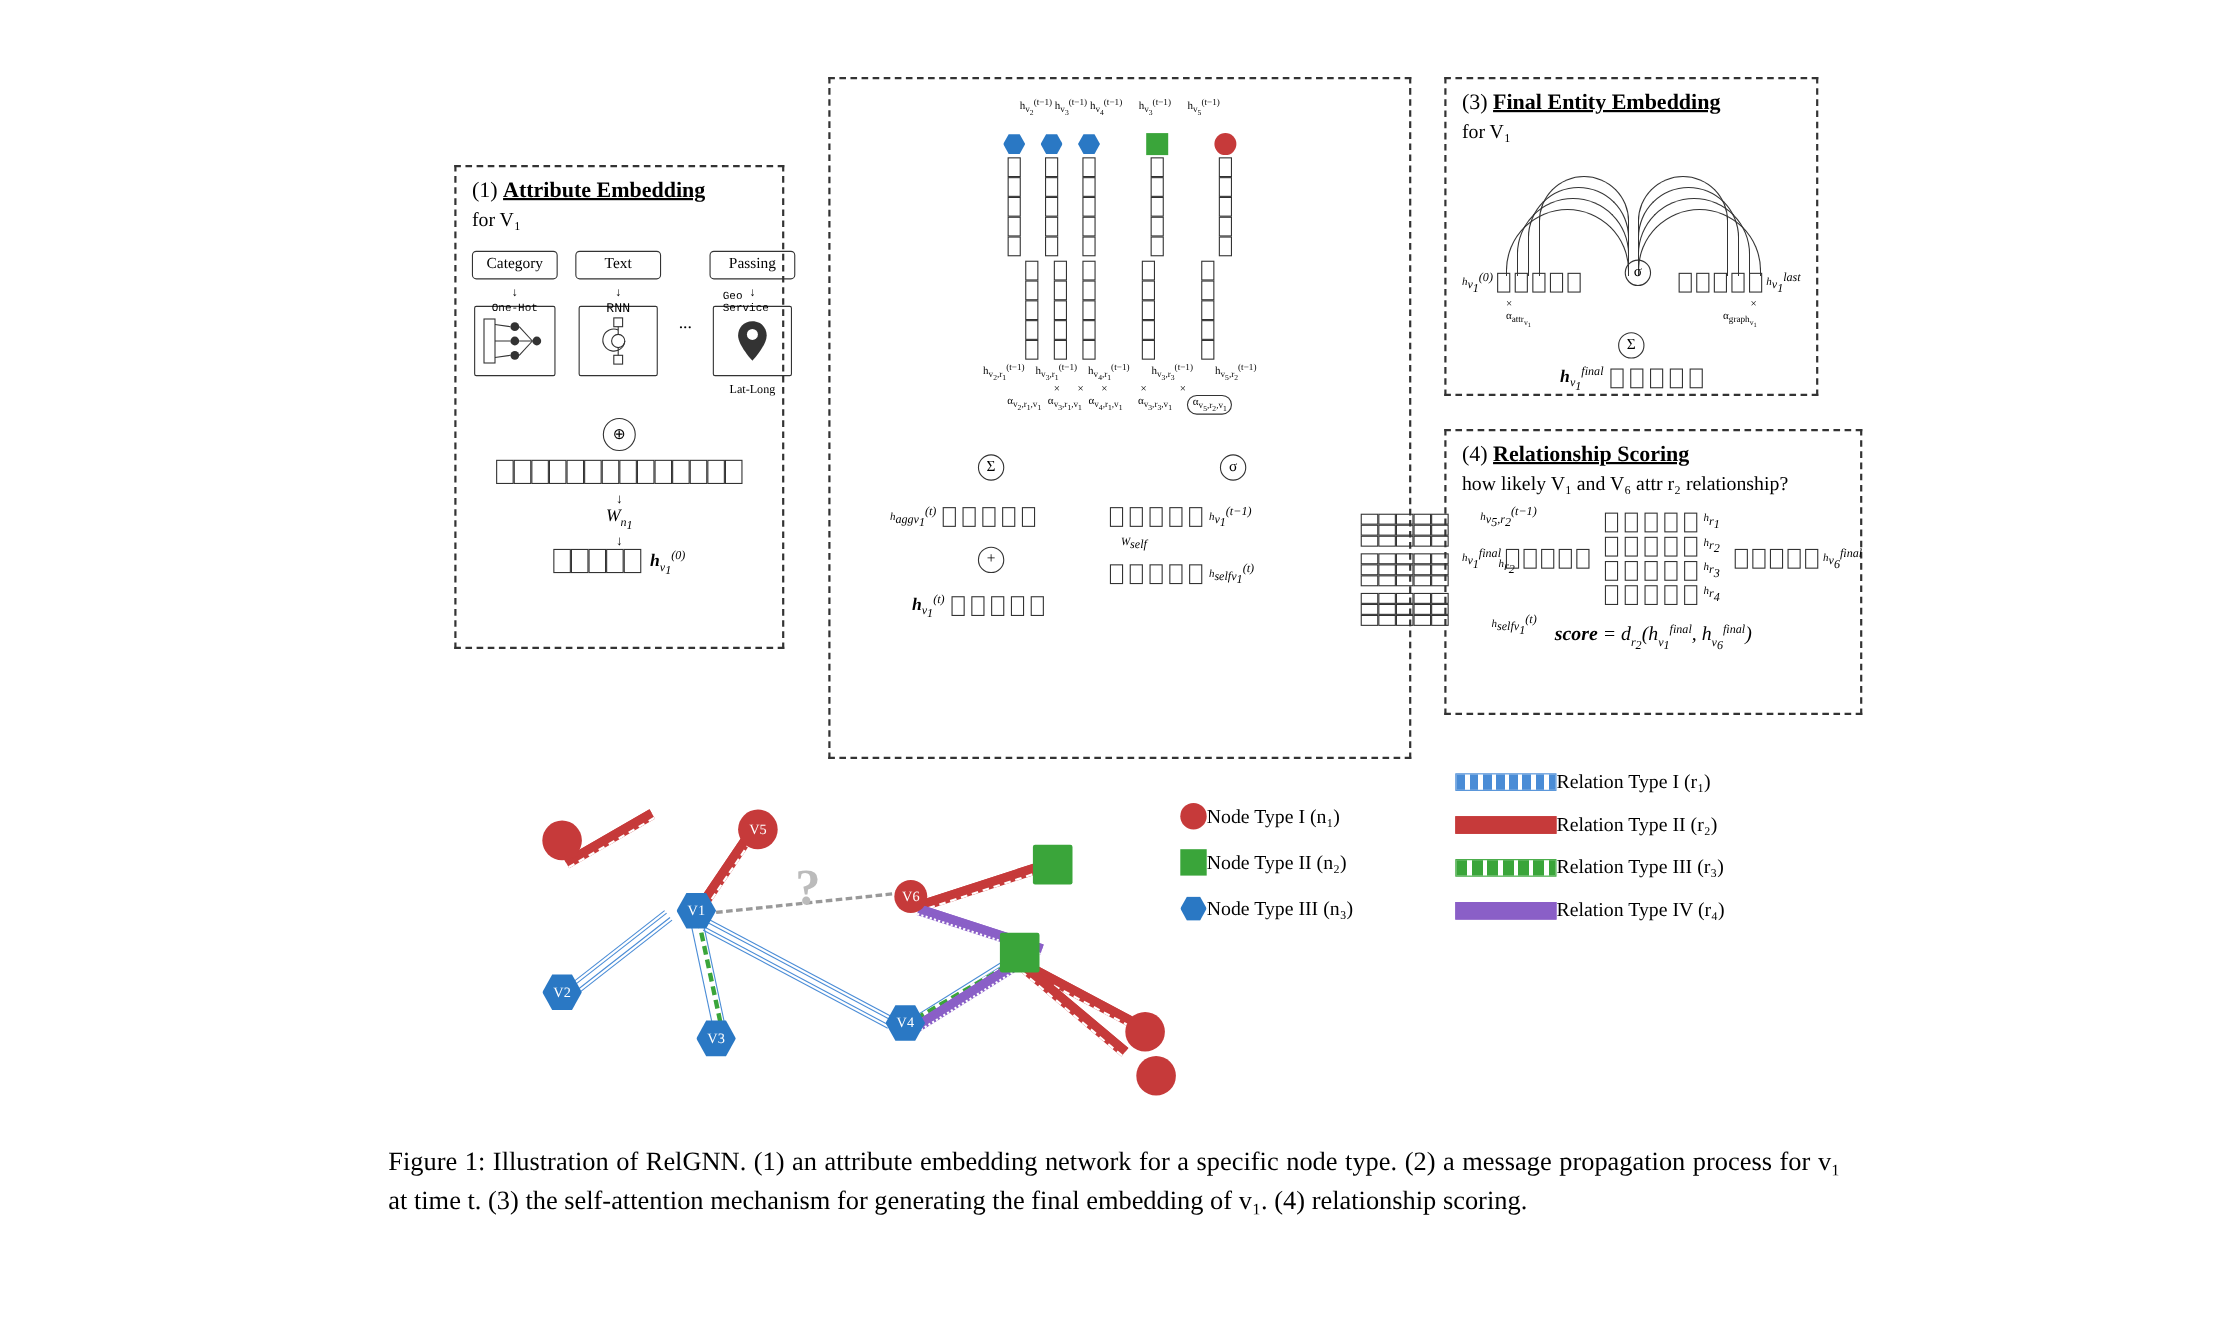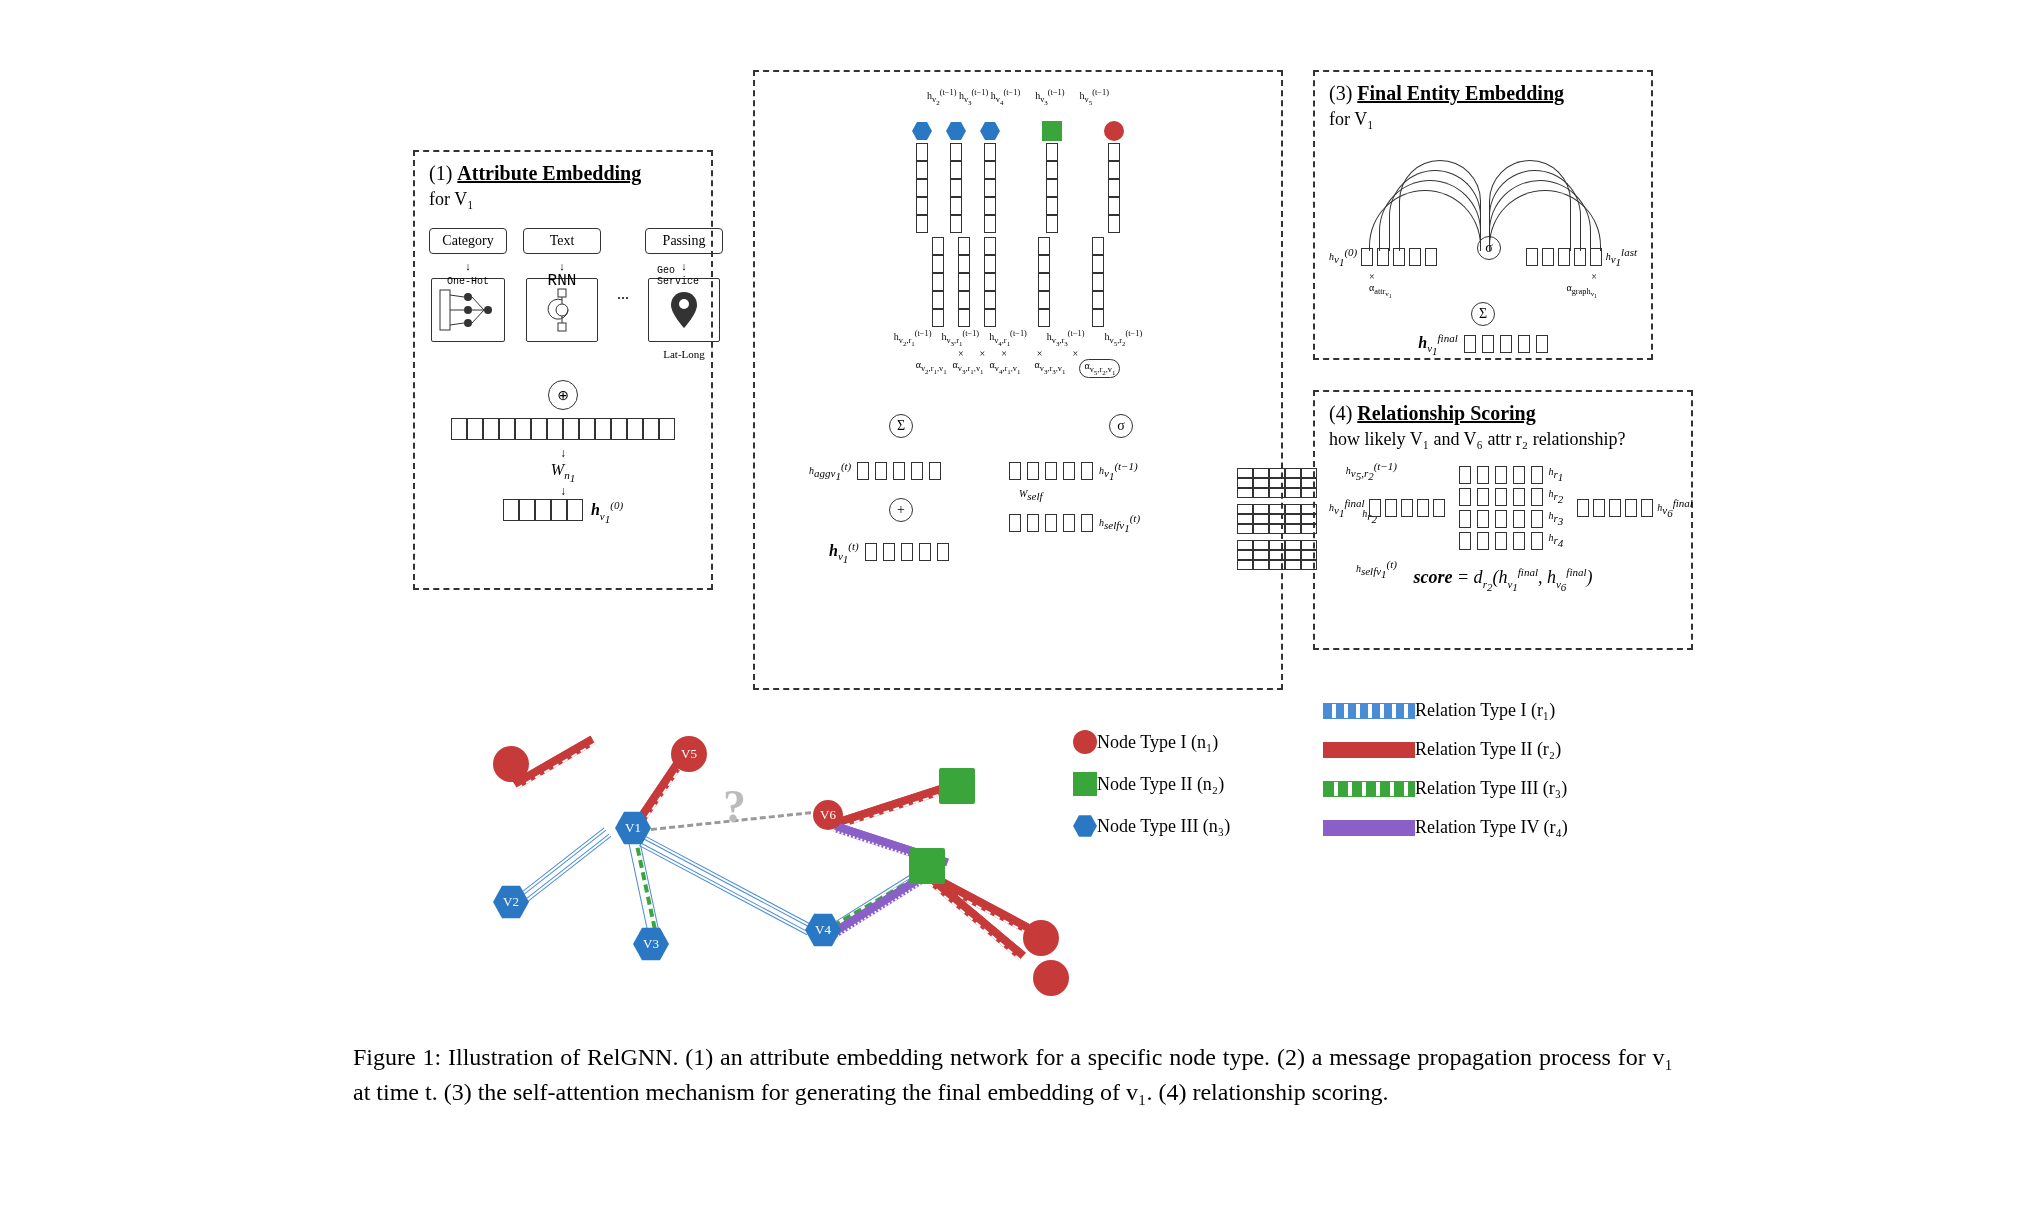--- a/index.html
+++ b/index.html
@@ -143,21 +143,21 @@
              <line x1="34" y1="12" x2="46" y2="25" stroke="#333"></line>
               <line x1="34" y1="25" x2="46" y2="25" stroke="#333"></line>
               <line x1="34" y1="38" x2="46" y2="25" stroke="#333"></line>
            </svg>
         </div>
       </div>
       <div class="feat-col">
         <div class="feat-box">Text</div>
         <div style="font-size:11px">↓</div>
         <div class="enc-box">
-          <span style="position:absolute; margin-top:-58px; font-size:16px">RNN</span>
+          <span style="position:absolute; margin-top:-58px; font-size:12px">RNN</span>
           <svg viewBox="0 0 40 50" width="40" height="50">
             <rect x="16" y="4" width="8" height="8" fill="none" stroke="#333"></rect>
             <circle cx="20" cy="25" r="6" fill="none" stroke="#333"></circle>
             <path d="M26 25 A10 10 0 1 1 20 15" fill="none" stroke="#333"></path>
             <rect x="16" y="38" width="8" height="8" fill="none" stroke="#333"></rect>
             <line x1="20" y1="12" x2="20" y2="19" stroke="#333"></line>
               <line x1="20" y1="31" x2="20" y2="38" stroke="#333"></line>
           </svg>
         </div>
       </div>

